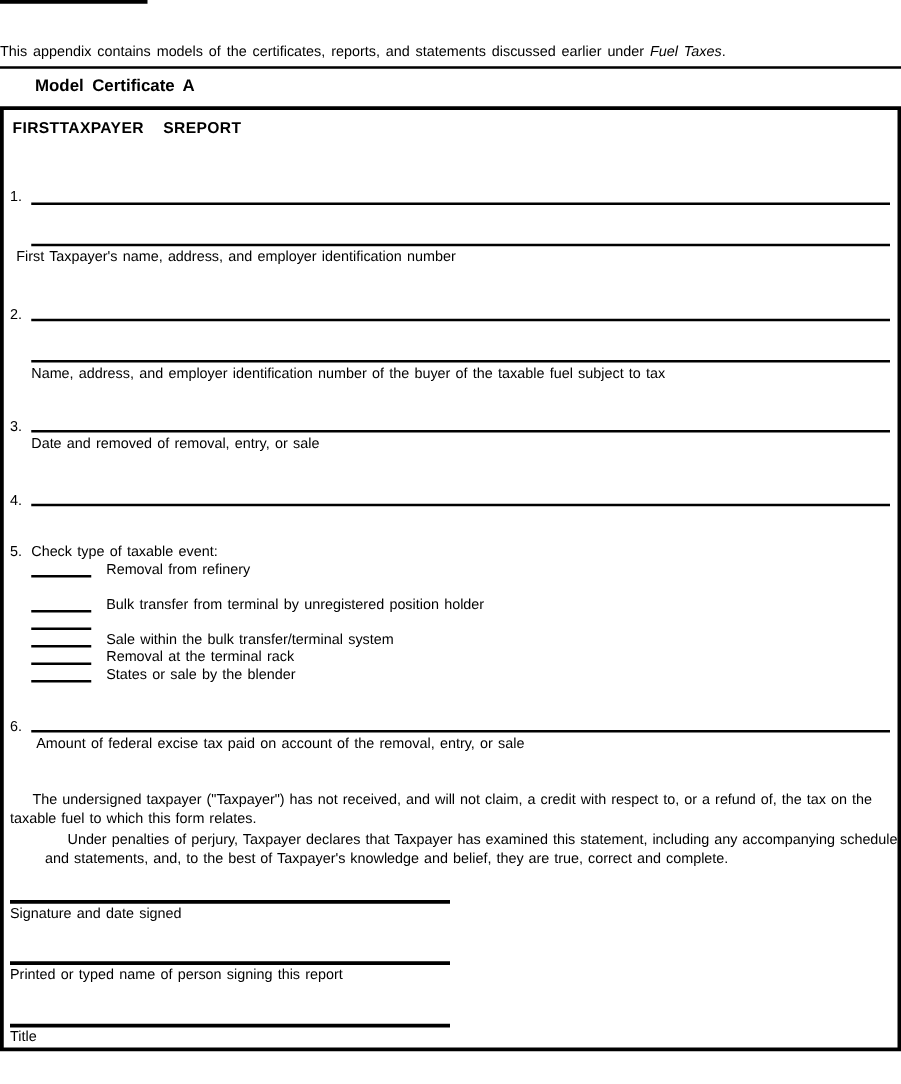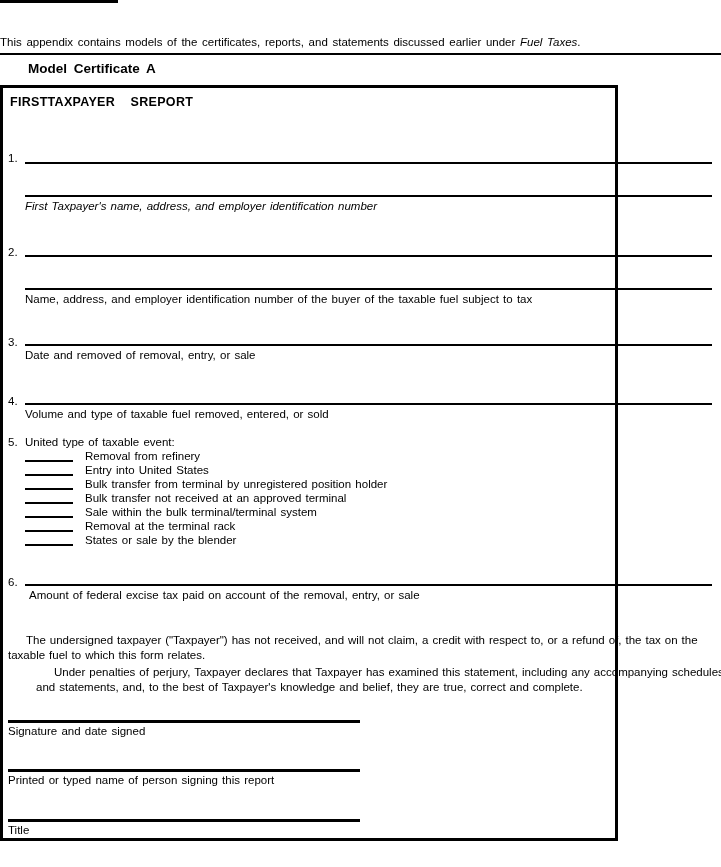--- a/index.html
+++ b/index.html
@@ -26,21 +26,21 @@
   }
   .intro i { }
   .full-rule {
     position: absolute; left: 0; top: 53px; width: 721px; height: 2px; background: #000;
   }
   .h2 {
     position: absolute; left: 0; top: 61px;
     font-size: 13.5px; font-weight: bold; word-spacing: 3px; white-space: nowrap; padding-left: 28px;
   }
   .cert-box {
-    position: absolute; left: 0; top: 85px; width: 618px; height: 756px;
+    position: absolute; left: 0; top: 85px; width: 721px; height: 756px;
     border: 3px solid #000; box-sizing: border-box;
   }
   .box-title {
     position: absolute; left: 7px; top: 7px;
     font-size: 12.5px; font-weight: bold; letter-spacing: 0.3px; word-spacing: 4px;
     white-space: pre;
   }
   .num { position: absolute; font-size: 11.5px; }
   .blank-line { position: absolute; height: 2px; background: #000; }
   .caption { position: absolute; font-size: 11.5px; word-spacing: 1px; white-space: nowrap; }
@@ -72,57 +72,51 @@
 
   <div class="h2">Model Certificate A</div>
 
   <div class="cert-box">
 
     <div class="box-title">FIRSTTAXPAYER  SREPORT</div>
 
     <div class="num" style="left:5px; top:64px;">1.</div>
     <div class="blank-line" style="left:22px; top:74px; width:687px;"></div>
     <div class="blank-line" style="left:22px; top:107px; width:687px;"></div>
-    <div class="caption" style="left:22px; top:112px;font-style:italic;">First Taxpayer's name, address, and employer identification number</div>
+    <div class="caption" style="left:10px; top:112px;">First Taxpayer's name, address, and employer identification number</div>
 
     <div class="num" style="left:5px; top:158px;">2.</div>
     <div class="blank-line" style="left:22px; top:167px; width:687px;"></div>
     <div class="blank-line" style="left:22px; top:200px; width:687px;"></div>
     <div class="caption" style="left:22px; top:205px;">Name, address, and employer identification number of the buyer of the taxable fuel subject to tax</div>
 
     <div class="num" style="left:5px; top:248px;">3.</div>
     <div class="blank-line" style="left:22px; top:256px; width:687px;"></div>
     <div class="caption" style="left:22px; top:261px;">Date and removed of removal, entry, or sale</div>
 
     <div class="num" style="left:5px; top:307px;">4.</div>
     <div class="blank-line" style="left:22px; top:315px; width:687px;"></div>
-    <div class="caption" style="left:22px; top:320px;">Volume and type of taxable fuel removed, entered, or sold</div>
 
     <div class="num" style="left:5px; top:348px;">5.</div>
-    <div class="caption" style="left:22px; top:348px;">United type of taxable event:</div>
+    <div class="caption" style="left:22px; top:348px;">Check type of taxable event:</div>
 
     <div class="check-row" style="top:362px;">
       <div class="check-blank"></div>
       <div class="check-label">Removal from refinery</div>
-    </div>
-    <div class="check-row" style="top:376px;">
-      <div class="check-blank"></div>
-      <div class="check-label">Entry into United States</div>
     </div>
     <div class="check-row" style="top:390px;">
       <div class="check-blank"></div>
       <div class="check-label">Bulk transfer from terminal by unregistered position holder</div>
     </div>
     <div class="check-row" style="top:404px;">
       <div class="check-blank"></div>
-      <div class="check-label">Bulk transfer not received at an approved terminal</div>
     </div>
     <div class="check-row" style="top:418px;">
       <div class="check-blank"></div>
-      <div class="check-label">Sale within the bulk terminal/terminal system</div>
+      <div class="check-label">Sale within the bulk transfer/terminal system</div>
     </div>
     <div class="check-row" style="top:432px;">
       <div class="check-blank"></div>
       <div class="check-label">Removal at the terminal rack</div>
     </div>
     <div class="check-row" style="top:446px;">
       <div class="check-blank"></div>
       <div class="check-label">States or sale by the blender</div>
     </div>
 

